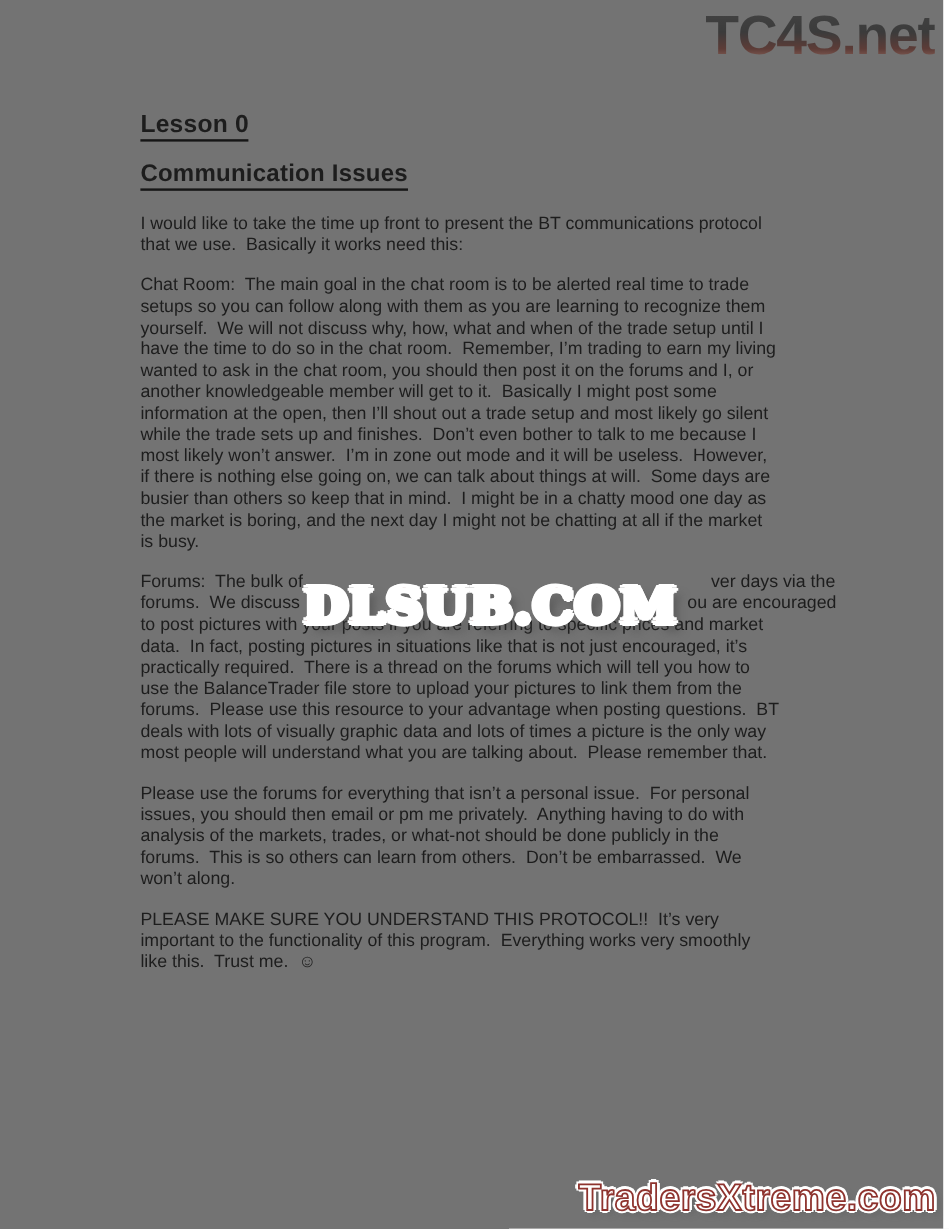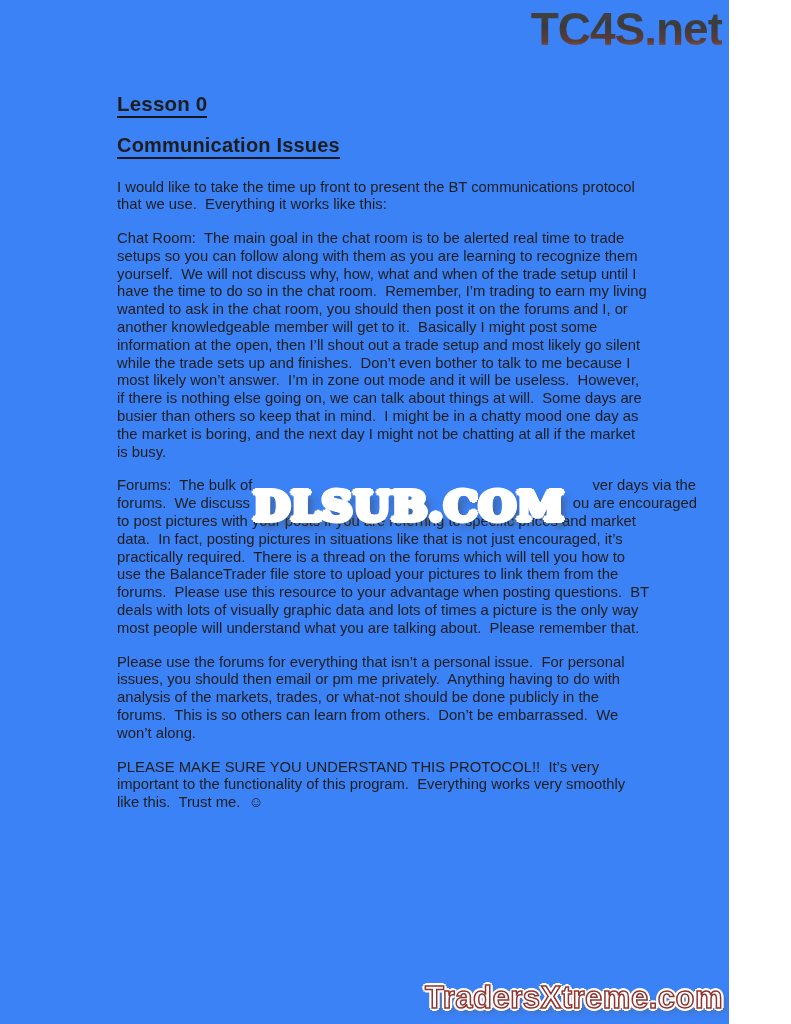--- a/index.html
+++ b/index.html
@@ -1,20 +1,20 @@
 <!DOCTYPE html>
 <html><head>
 <meta charset="utf-8">
 <style>
   html, body { margin: 0; padding: 0; background: #ffffff; }
   .page {
     position: relative;
-    width: 729px;
+    width: 786px;
     height: 1024px;
-    background: #3b82f6;
+    background: #737373;
     font-family: "Liberation Sans", sans-serif;
     color: #1d1d1d;
     overflow: hidden;
   }
 
   
   .tc4s {
     position: absolute;
     top: 2px;
     right: 7px;
@@ -111,21 +111,21 @@
     <div class="h1">
       <span class="u">Lesson 0</span>
     </div>
 
     <div class="h2">
       <span class="u">Communication Issues</span>
     </div>
 
     <div class="para">
         <div class="tline">I would like to take the time up front to present the BT communications protocol</div>
-        <div class="tline">that we use.  Everything it works like this:</div>
+        <div class="tline">that we use.  Basically it works need this:</div>
       </div>
 
     <div class="para">
         <div class="tline">Chat Room:  The main goal in the chat room is to be alerted real time to trade</div>
         <div class="tline">setups so you can follow along with them as you are learning to recognize them</div>
         <div class="tline">yourself.  We will not discuss why, how, what and when of the trade setup until I</div>
         <div class="tline">have the time to do so in the chat room.  Remember, I’m trading to earn my living</div>
         <div class="tline">wanted to ask in the chat room, you should then post it on the forums and I, or</div>
         <div class="tline">another knowledgeable member will get to it.  Basically I might post some</div>
         <div class="tline">information at the open, then I’ll shout out a trade setup and most likely go silent</div>

